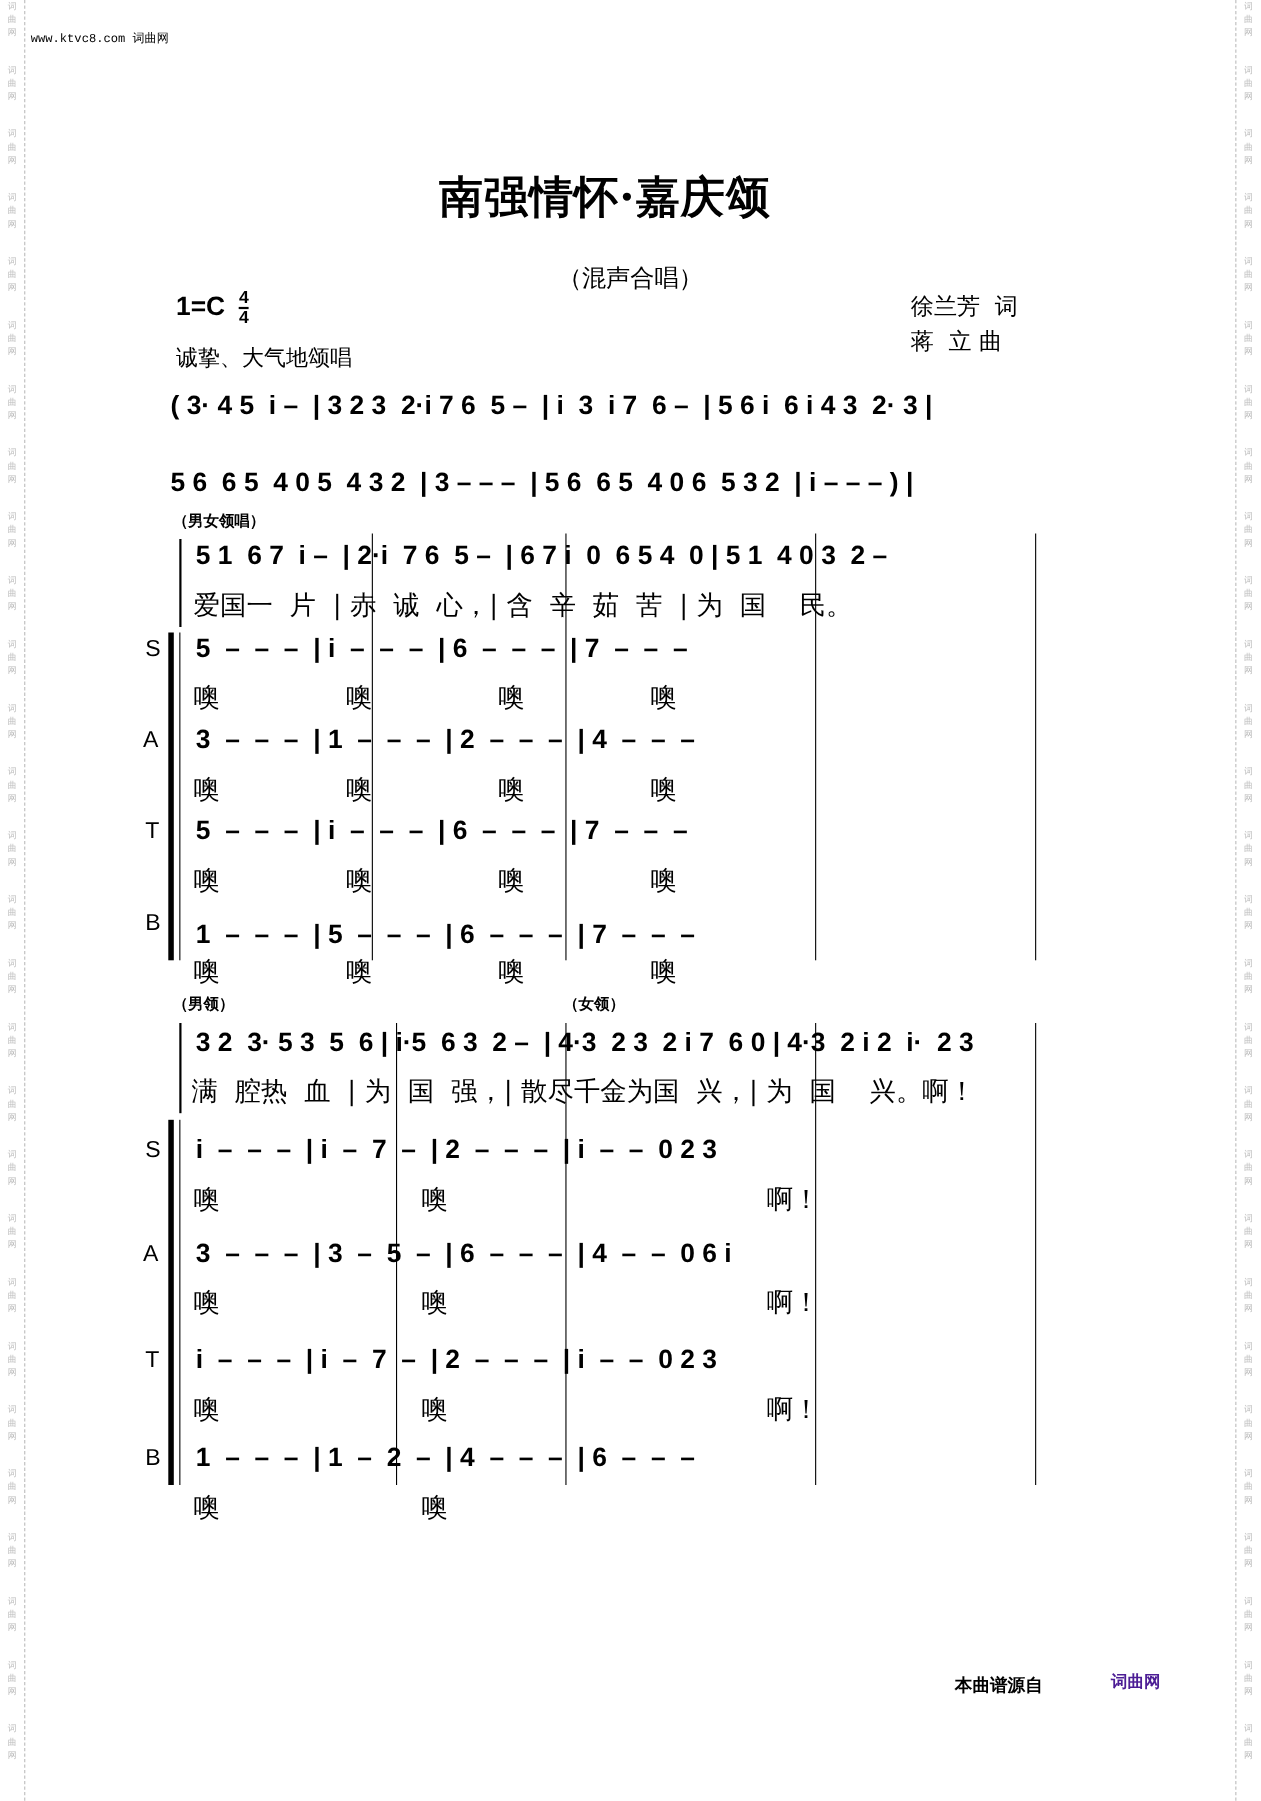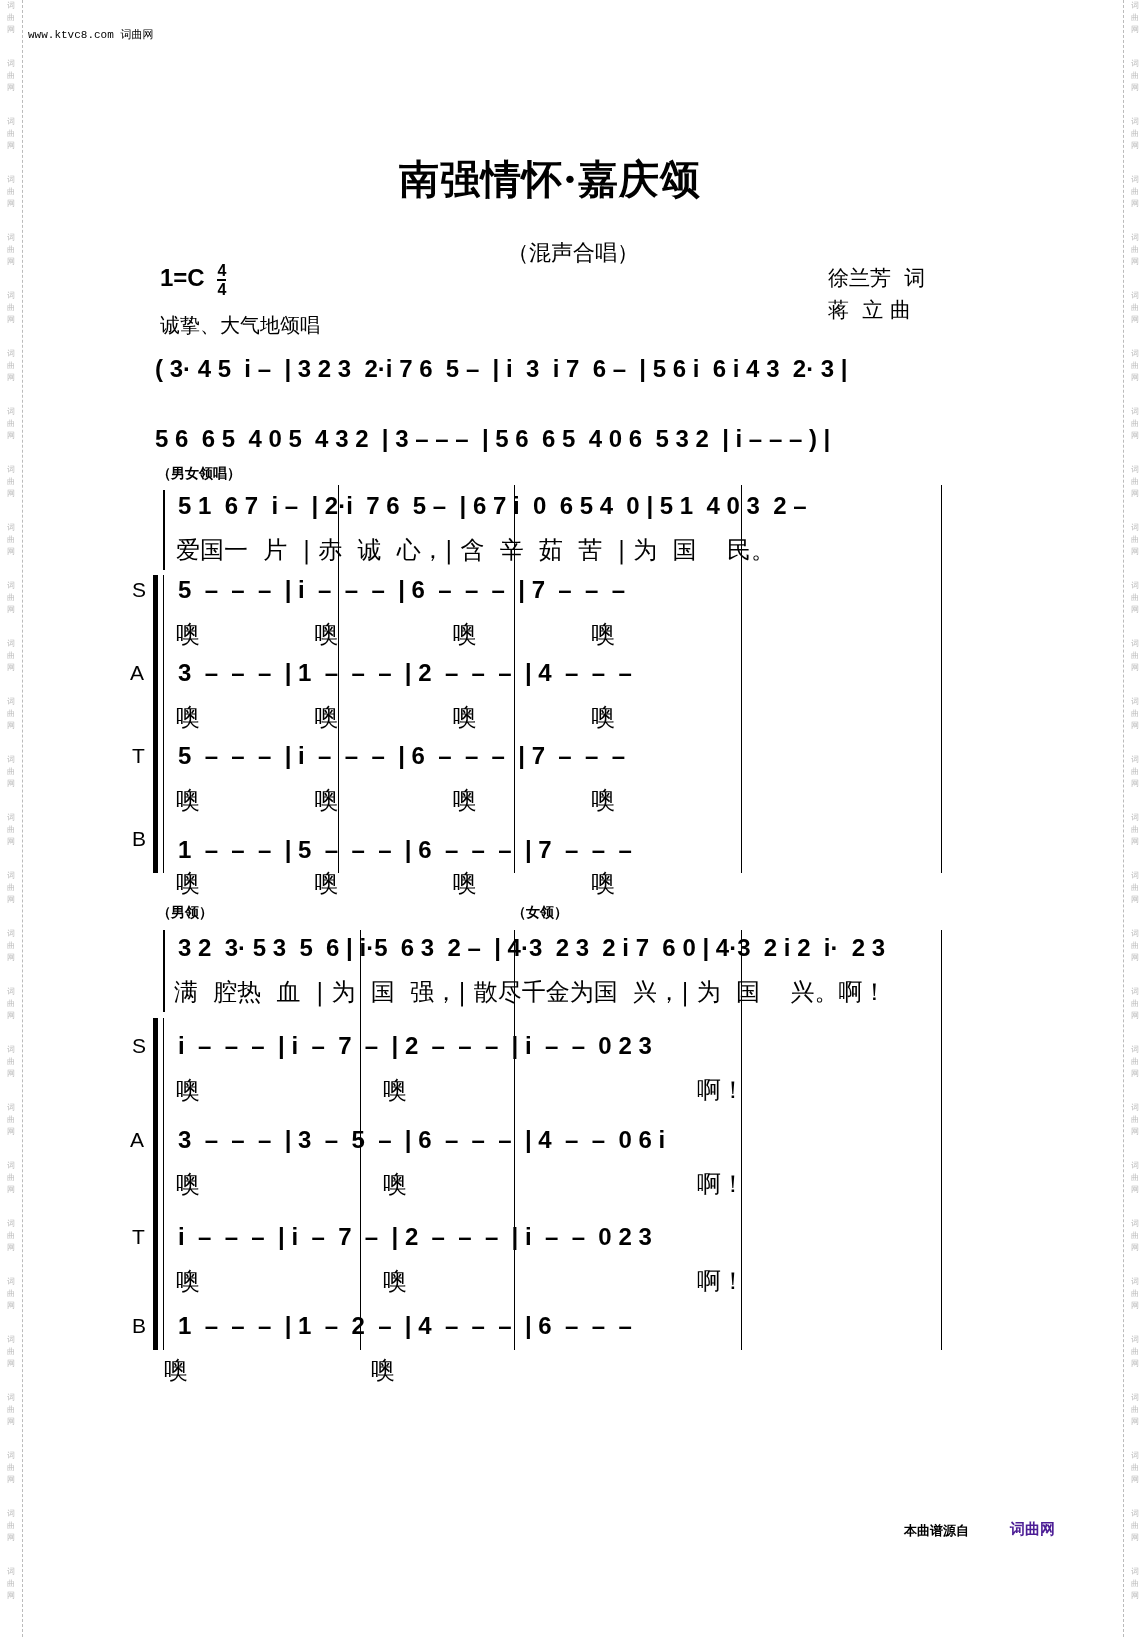--- a/index.html
+++ b/index.html
@@ -16,21 +16,21 @@
   .ts span{display:block;}
   .tempo{position:absolute;left:160px;top:312px;font-family:"DejaVu Serif",serif;font-size:20px;}
   .credits{position:absolute;left:828px;top:262px;font-family:"DejaVu Sans",sans-serif;font-weight:normal;font-size:21px;line-height:32px;}
   .credits div{white-space:pre;}
   .row{position:absolute;font-family:"Liberation Sans",sans-serif;font-weight:bold;font-size:24px;white-space:pre;}
   .lyr{position:absolute;font-family:"DejaVu Serif",serif;font-size:24px;white-space:pre;}
   .label{position:absolute;font-family:"DejaVu Sans",sans-serif;font-size:14px;font-weight:bold;}
   .part{position:absolute;font-family:"Liberation Sans",sans-serif;font-size:21px;}
   .vbar{position:absolute;width:2px;background:#000;}
   .brace{position:absolute;width:5px;background:#000;}
-  .footer{position:absolute;left:868px;top:1522px;font-family:"DejaVu Sans",sans-serif;font-weight:bold;font-size:13px;margin-left:36px;}
+  .footer{position:absolute;left:868px;top:1522px;font-family:"DejaVu Sans",sans-serif;font-weight:bold;font-size:16px;}
   .footer-brand{position:absolute;left:1010px;top:1520px;font-family:"DejaVu Sans",sans-serif;font-weight:bold;font-size:15px;}
 </style>
 </head>
 <body>
 
 <div class="strip left">
   <span class="wm">词
 曲
 网</span>
     <span class="wm">词
@@ -272,16 +272,16 @@
 <div class="part" style="left:130px;top:1128px;">A</div>
 <div class="row" style="left:178px;top:1126px;">3  –  –  –  | 3  –  5  –  | 6  –  –  –  | 4  –  –  0 6 i</div>
 <div class="lyr" style="left:176px;top:1168px;">噢                        噢                                      啊！</div>
 
 <div class="part" style="left:132px;top:1225px;">T</div>
 <div class="row" style="left:178px;top:1223px;">i  –  –  –  | i  –  7  –  | 2  –  –  –  | i  –  –  0 2 3</div>
 <div class="lyr" style="left:176px;top:1265px;">噢                        噢                                      啊！</div>
 
 <div class="part" style="left:132px;top:1314px;">B</div>
 <div class="row" style="left:178px;top:1312px;">1  –  –  –  | 1  –  2  –  | 4  –  –  –  | 6  –  –  –</div>
-<div class="lyr" style="left:164px;top:1354px;">噢                        噢</div>
+<div class="lyr" style="left:176px;top:1354px;">噢                        噢</div>
 
 <div class="footer">本曲谱源自</div>
 <div class="footer-brand" style="color:#4c1d95;">词曲网</div>
 
 </body></html>

